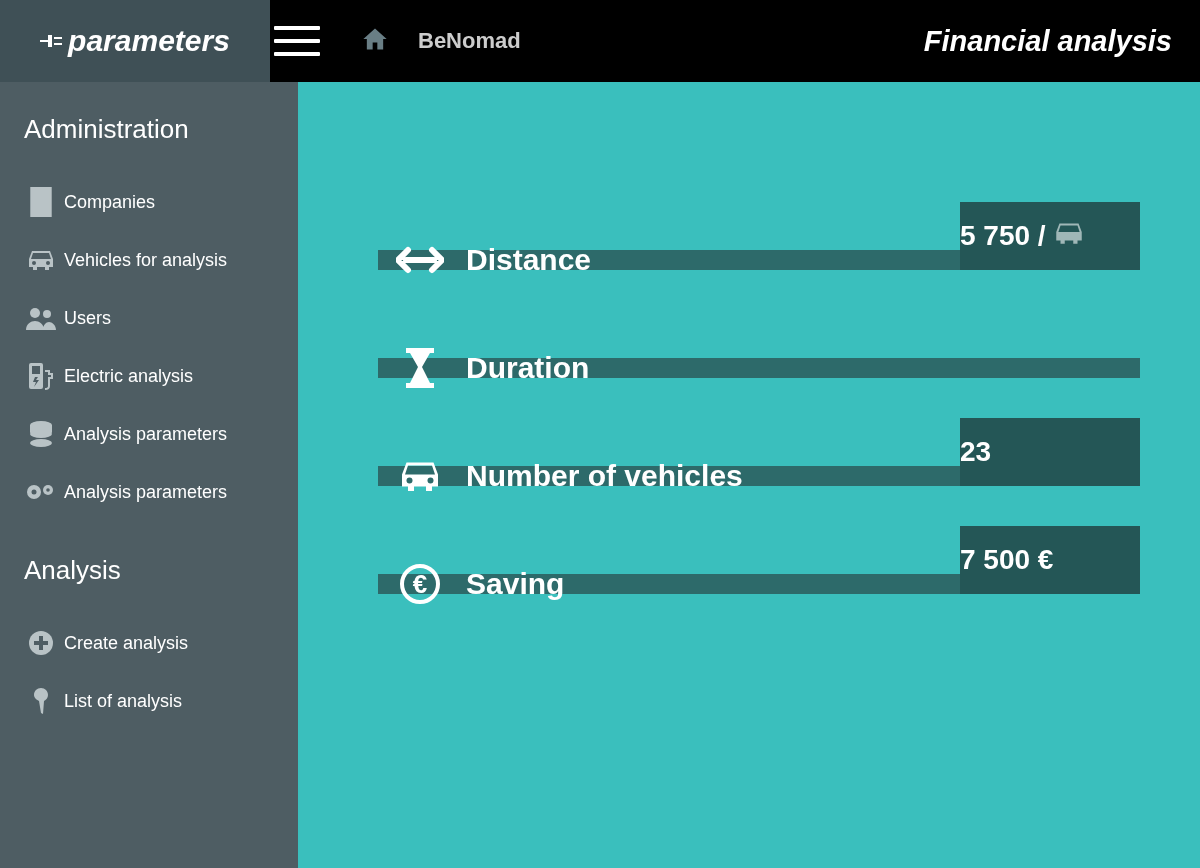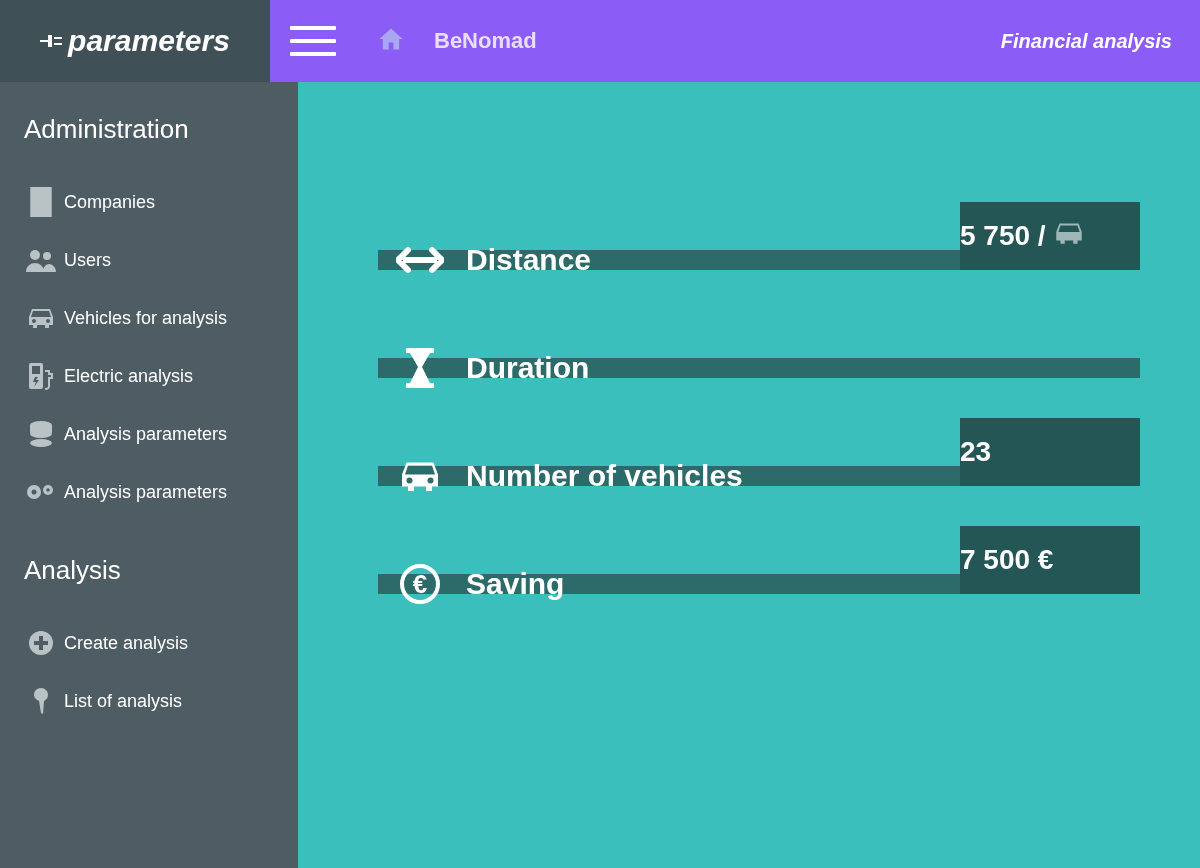--- a/index.html
+++ b/index.html
@@ -8,28 +8,28 @@
 
   
   .top { display: flex; height: 82px; }
   .logo-block {
     width: 270px; background: #3f5056; color: #fff;
     display: flex; align-items: center; justify-content: center;
     font-size: 30px; font-style: italic; font-weight: 600;
   }
   .logo-block .plug { margin-right: 4px; }
   .topbar {
-    flex: 1; background: #8b5cf6; display: flex; align-items: center;
-    padding: 0 28px 0 20px; color: #fff;
+    flex: 1; background: #000000; display: flex; align-items: center;
+    padding: 0 28px 0 4px; color: #fff;
   }
   .hamburger { width: 46px; height: 30px; display: flex; flex-direction: column; justify-content: space-between; cursor: pointer; }
   .hamburger span { height: 4px; background: #fff; border-radius: 1px; }
   .home-icon { margin-left: 40px; opacity: 0.55; }
   .breadcrumb { margin-left: 28px; font-size: 22px; font-weight: 600; opacity: 0.8; }
-  .page-title { margin-left: auto; font-size: 20px; font-style: italic; font-weight: 700; }
+  .page-title { margin-left: auto; font-size: 29px; font-style: italic; font-weight: 700; }
 
   .body { flex: 1; display: flex; }
 
   .sidebar {
     width: 298px; background: #4e5d63; color: #fff; padding: 26px 0 0 24px;
     display: flex; flex-direction: column;
   }
   .section-title { font-size: 26px; font-weight: 500; margin-bottom: 28px; margin-top: 6px; }
   .nav-item {
     display: flex; align-items: center; gap: 6px;
@@ -96,38 +96,38 @@
         <svg width="26" height="30" viewBox="0 0 24 28">
             <path d="M3 0h18v28H3zM6 3h3v3H6zM11 3h3v3h-3zM16 3h3v3h-3zM6 8h3v3H6zM11 8h3v3h-3zM16 8h3v3h-3zM6 13h3v3H6zM11 13h3v3h-3zM16 13h3v3h-3zM6 18h3v3H6zM16 18h3v3h-3zM10 20h4v8h-4z" fill="#b9c3c6"></path>
             <path d="M3 0h18v28H3z" fill="none" stroke="#b9c3c6" stroke-width="2"></path>
           </svg>
       </span>
       <span>Companies</span>
     </div>
 
     <div class="nav-item">
       <span class="nav-icon">
+        <svg width="32" height="22" viewBox="0 0 32 22">
+            <path d="M4 10l3-8h18l3 8v8h-4v3h-4v-3H12v3H8v-3H4zM8 4l-2 6h20l-2-6z"></path>
+            <circle cx="9" cy="14" r="2" fill="#4e5d63"></circle>
+            <circle cx="23" cy="14" r="2" fill="#4e5d63"></circle>
+          </svg>
+      </span>
+      <span>Vehicles for analysis</span>
+    </div>
+
+    <div class="nav-item">
+      <span class="nav-icon">
         <svg width="32" height="24" viewBox="0 0 32 24">
             <circle cx="10" cy="7" r="5"></circle>
             <circle cx="22" cy="8" r="4"></circle>
             <path d="M1 24c0-6 5-9 9-9s9 3 9 9zM18 24c0-5 3-8 6-8s7 3 7 8z"></path>
           </svg>
       </span>
       <span>Users</span>
-    </div>
-
-    <div class="nav-item">
-      <span class="nav-icon">
-        <svg width="32" height="22" viewBox="0 0 32 22">
-            <path d="M4 10l3-8h18l3 8v8h-4v3h-4v-3H12v3H8v-3H4zM8 4l-2 6h20l-2-6z"></path>
-            <circle cx="9" cy="14" r="2" fill="#4e5d63"></circle>
-            <circle cx="23" cy="14" r="2" fill="#4e5d63"></circle>
-          </svg>
-      </span>
-      <span>Vehicles for analysis</span>
     </div>
 
     <div class="nav-item">
       <span class="nav-icon">
         <svg width="28" height="30" viewBox="0 0 28 30">
             <rect x="2" y="2" width="14" height="26" rx="2"></rect>
             <rect x="5" y="5" width="8" height="8" fill="#4e5d63"></rect>
             <path d="M18 10h4v3h3v4h-3v8c0 2-2 3-4 3" fill="none" stroke="#b9c3c6" stroke-width="2"></path>
             <path d="M8 16l-2 5h3l-2 5 5-7h-3l2-3z" fill="#4e5d63"></path>
           </svg>

